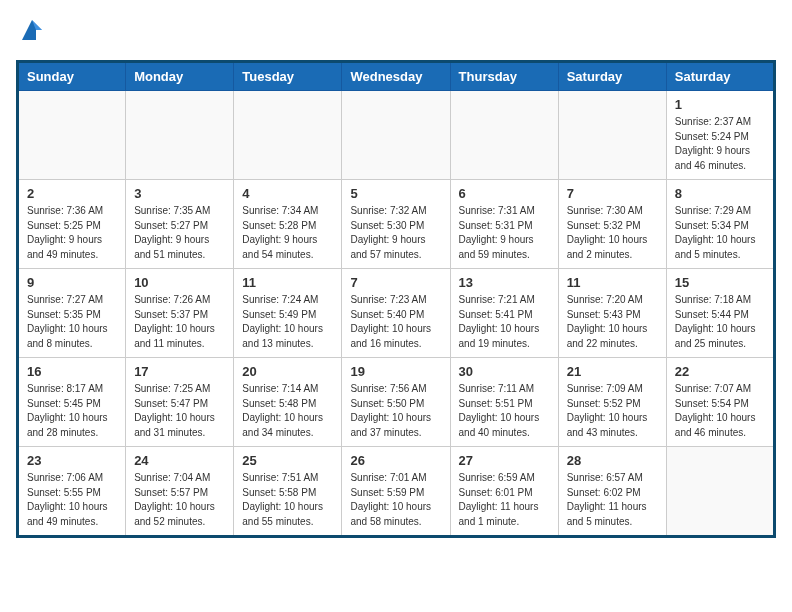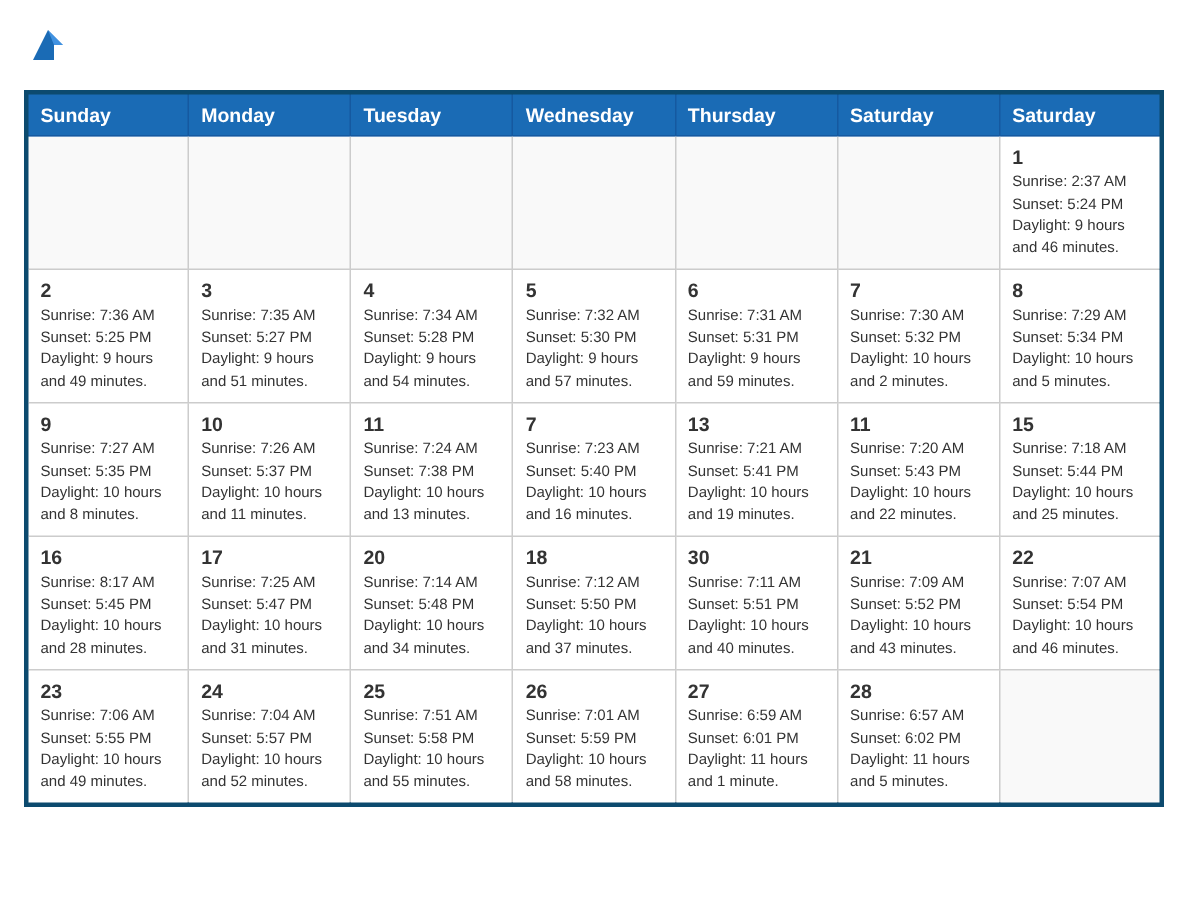--- a/index.html
+++ b/index.html
@@ -171,21 +171,21 @@
         </td>
         <td>
           <span class="day-num">10</span>
           <div class="day-info">Sunrise: 7:26 AM
 Sunset: 5:37 PM
 Daylight: 10 hours and 11 minutes.</div>
         </td>
         <td>
           <span class="day-num">11</span>
           <div class="day-info">Sunrise: 7:24 AM
-Sunset: 7:38 PM
+Sunset: 5:49 PM
 Daylight: 10 hours and 13 minutes.</div>
         </td>
         <td>
           <span class="day-num">7</span>
           <div class="day-info">Sunrise: 7:23 AM
 Sunset: 5:40 PM
 Daylight: 10 hours and 16 minutes.</div>
         </td>
         <td>
           <span class="day-num">13</span>
@@ -219,22 +219,22 @@
 Sunset: 5:47 PM
 Daylight: 10 hours and 31 minutes.</div>
         </td>
         <td>
           <span class="day-num">20</span>
           <div class="day-info">Sunrise: 7:14 AM
 Sunset: 5:48 PM
 Daylight: 10 hours and 34 minutes.</div>
         </td>
         <td>
-          <span class="day-num">18</span>
-          <div class="day-info">Sunrise: 7:12 AM
+          <span class="day-num">19</span>
+          <div class="day-info">Sunrise: 7:56 AM
 Sunset: 5:50 PM
 Daylight: 10 hours and 37 minutes.</div>
         </td>
         <td>
           <span class="day-num">30</span>
           <div class="day-info">Sunrise: 7:11 AM
 Sunset: 5:51 PM
 Daylight: 10 hours and 40 minutes.</div>
         </td>
         <td>

